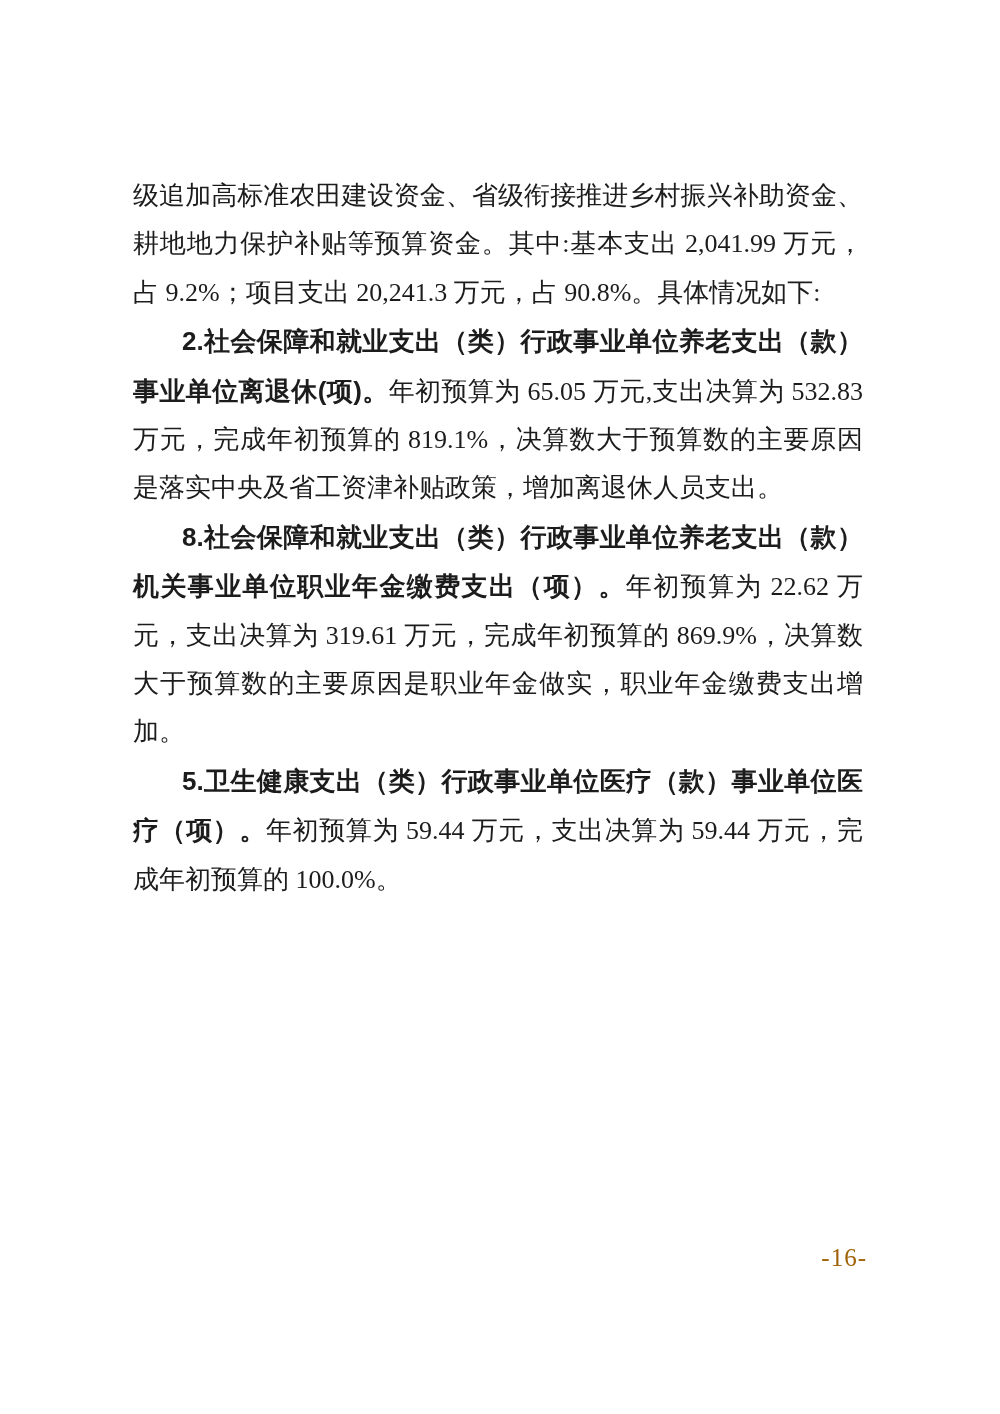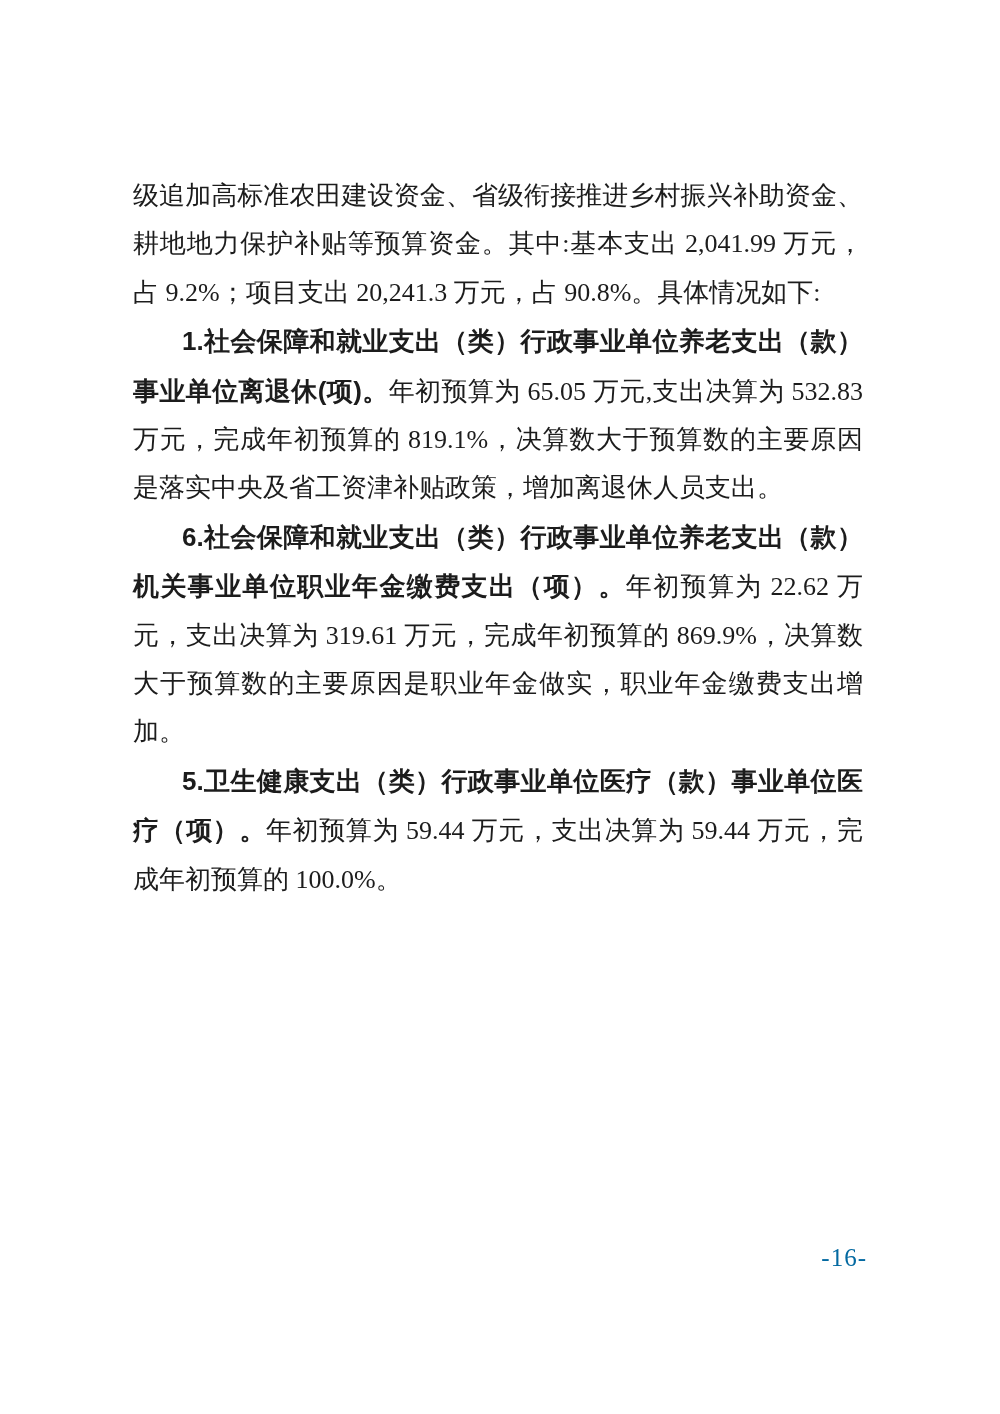--- a/index.html
+++ b/index.html
@@ -33,35 +33,35 @@
     font-family: "Liberation Sans", "DejaVu Sans", sans-serif;
   }
   .body-text { font-weight: normal; }
   .page-number {
     position: absolute;
     right: 133px;
     top: 1244px;
     font-size: 25px;
     letter-spacing: 1px;
     font-family: "Liberation Serif", "DejaVu Serif", serif;
-    color: #0369a1;
+    color: #a16207;
   }
 </style>
 </head>
 <body>
 
 <div class="page">
   <div class="content">
 
     <p class="para no-indent"><span class="body-text">级追加高标准农田建设资金、省级衔接推进乡村振兴补助资金、耕地地力保护补贴等预算资金。其中:基本支出 2,041.99 万元，占 9.2%；项目支出 20,241.3 万元，占 90.8%。具体情况如下:</span></p>
 
-    <p class="para"><span class="head">1.社会保障和就业支出（类）行政事业单位养老支出（款）事业单位离退休(项)。</span><span class="body-text">年初预算为 65.05 万元,支出决算为 532.83 万元，完成年初预算的 819.1%，决算数大于预算数的主要原因是落实中央及省工资津补贴政策，增加离退休人员支出。</span></p>
+    <p class="para"><span class="head">2.社会保障和就业支出（类）行政事业单位养老支出（款）事业单位离退休(项)。</span><span class="body-text">年初预算为 65.05 万元,支出决算为 532.83 万元，完成年初预算的 819.1%，决算数大于预算数的主要原因是落实中央及省工资津补贴政策，增加离退休人员支出。</span></p>
 
 
-    <p class="para"><span class="head">6.社会保障和就业支出（类）行政事业单位养老支出（款）机关事业单位职业年金缴费支出（项）。</span><span class="body-text">年初预算为 22.62 万元，支出决算为 319.61 万元，完成年初预算的 869.9%，决算数大于预算数的主要原因是职业年金做实，职业年金缴费支出增加。</span></p>
+    <p class="para"><span class="head">8.社会保障和就业支出（类）行政事业单位养老支出（款）机关事业单位职业年金缴费支出（项）。</span><span class="body-text">年初预算为 22.62 万元，支出决算为 319.61 万元，完成年初预算的 869.9%，决算数大于预算数的主要原因是职业年金做实，职业年金缴费支出增加。</span></p>
 
 
     <p class="para"><span class="head">5.卫生健康支出（类）行政事业单位医疗（款）事业单位医疗（项）。</span><span class="body-text">年初预算为 59.44 万元，支出决算为 59.44 万元，完成年初预算的 100.0%。</span></p>
 
   </div>
 
   <div class="page-number">-16-</div>
 </div>
 
 </body></html>

